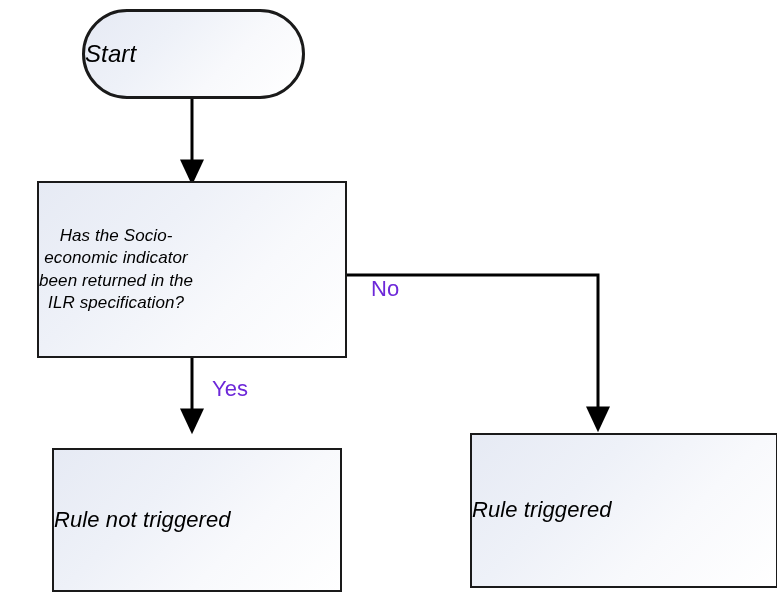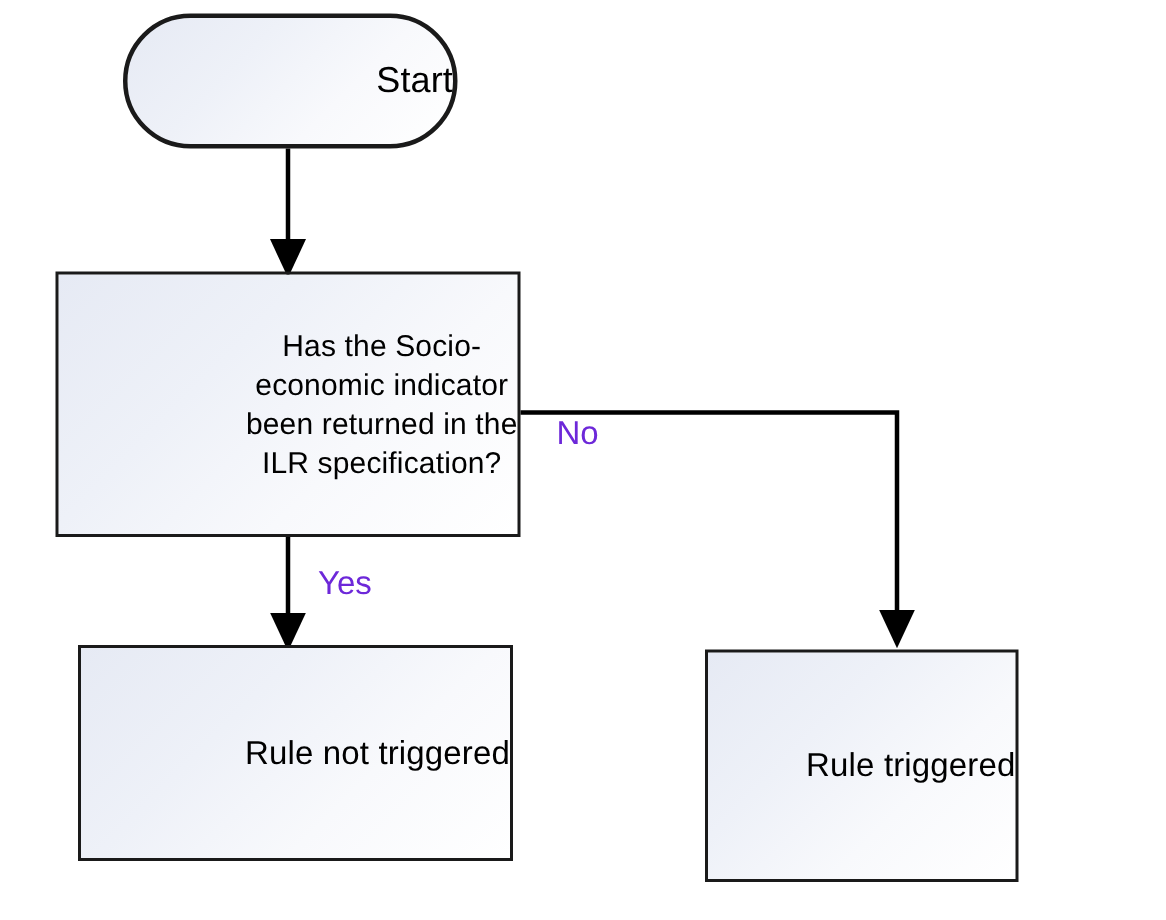--- a/index.html
+++ b/index.html
@@ -24,25 +24,26 @@
     top: 0;
     width: 777px;
     height: 613px;
     pointer-events: none;
   }
   .node {
     position: absolute;
     box-sizing: border-box;
     display: flex;
     align-items: center;
-    justify-content: flex-end;
+    justify-content: flex-start;
     text-align: center;
     color: #000000;
     background: linear-gradient(135deg, #e6eaf4 0%, #eef1f8 35%, #f8f9fc 65%, #ffffff 100%);
     border: 2px solid #1a1a1a;
+    font-style: italic;
   }
   .node-label {
     display: block;
     line-height: 1.30;
     white-space: pre-line;
     letter-spacing: 0.1px;
   }
   
   #node-start {
     left: 82px;
@@ -55,35 +56,35 @@
   #node-start .node-label { font-size: 24px; }
 
   
   #node-decision {
     left: 37px;
     top: 181px;
     width: 310px;
     height: 177px;
     border-width: 2px;
   }
-  #node-decision .node-label { font-size: 20px; }
+  #node-decision .node-label { font-size: 17px; }
 
   
   #node-rule-not-triggered {
     left: 52px;
-    top: 430px;
+    top: 448px;
     width: 290px;
     height: 144px;
   }
   #node-rule-not-triggered .node-label { font-size: 22px; }
 
   #node-rule-triggered {
     left: 470px;
     top: 433px;
-    width: 209px;
+    width: 308px;
     height: 155px;
   }
   #node-rule-triggered .node-label { font-size: 22px; }
 
   
   .edge-label {
     position: absolute;
     font-size: 22px;
     color: #6d28d9;
     white-space: nowrap;

